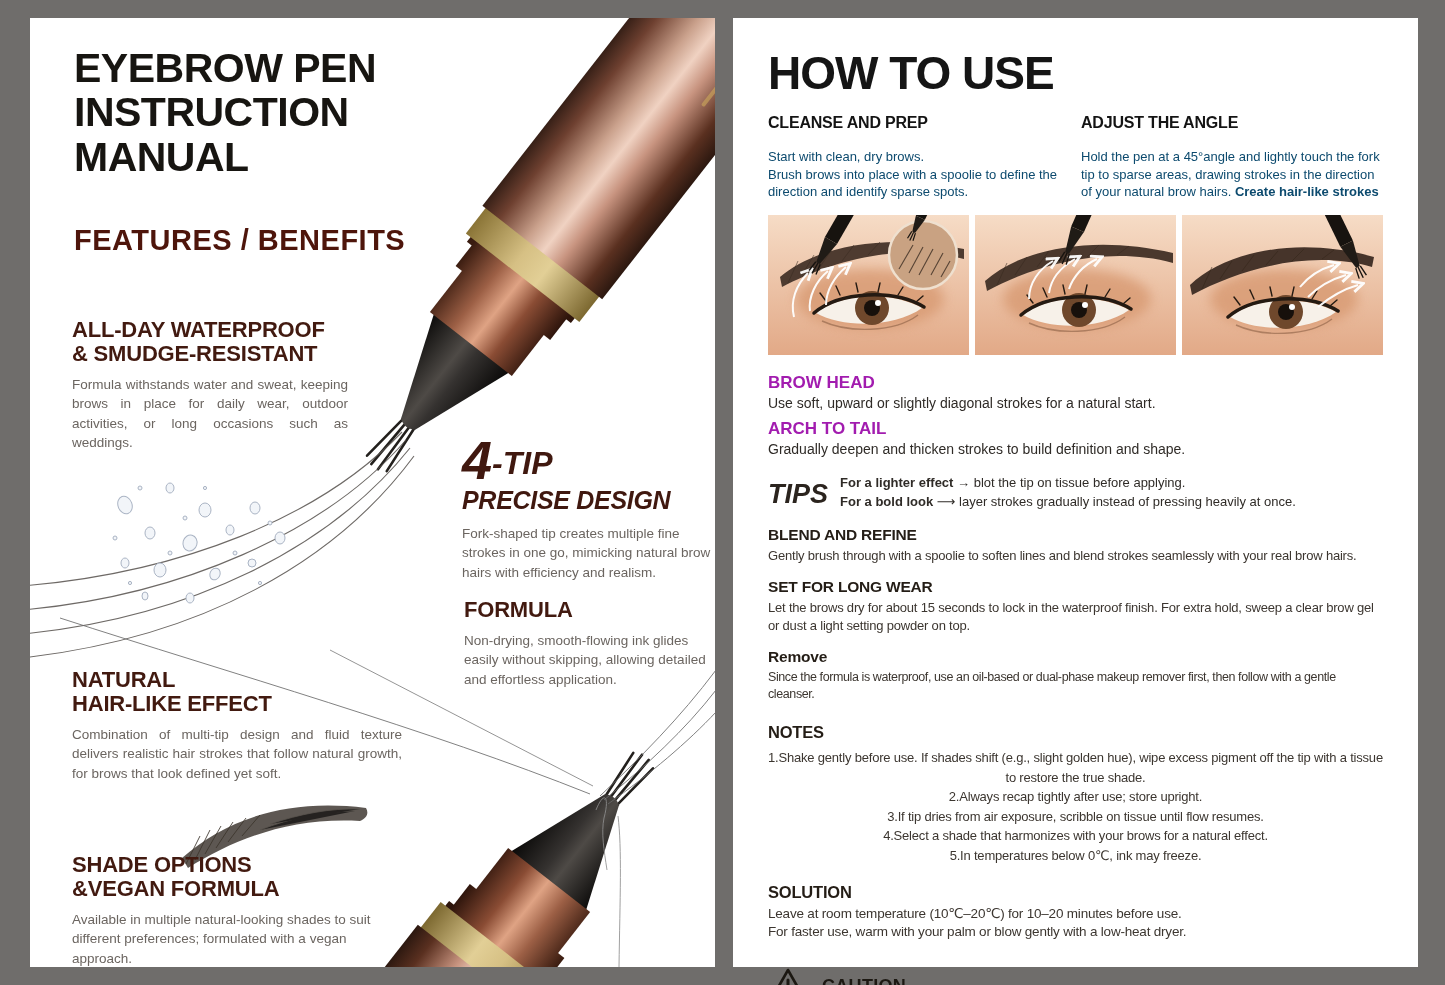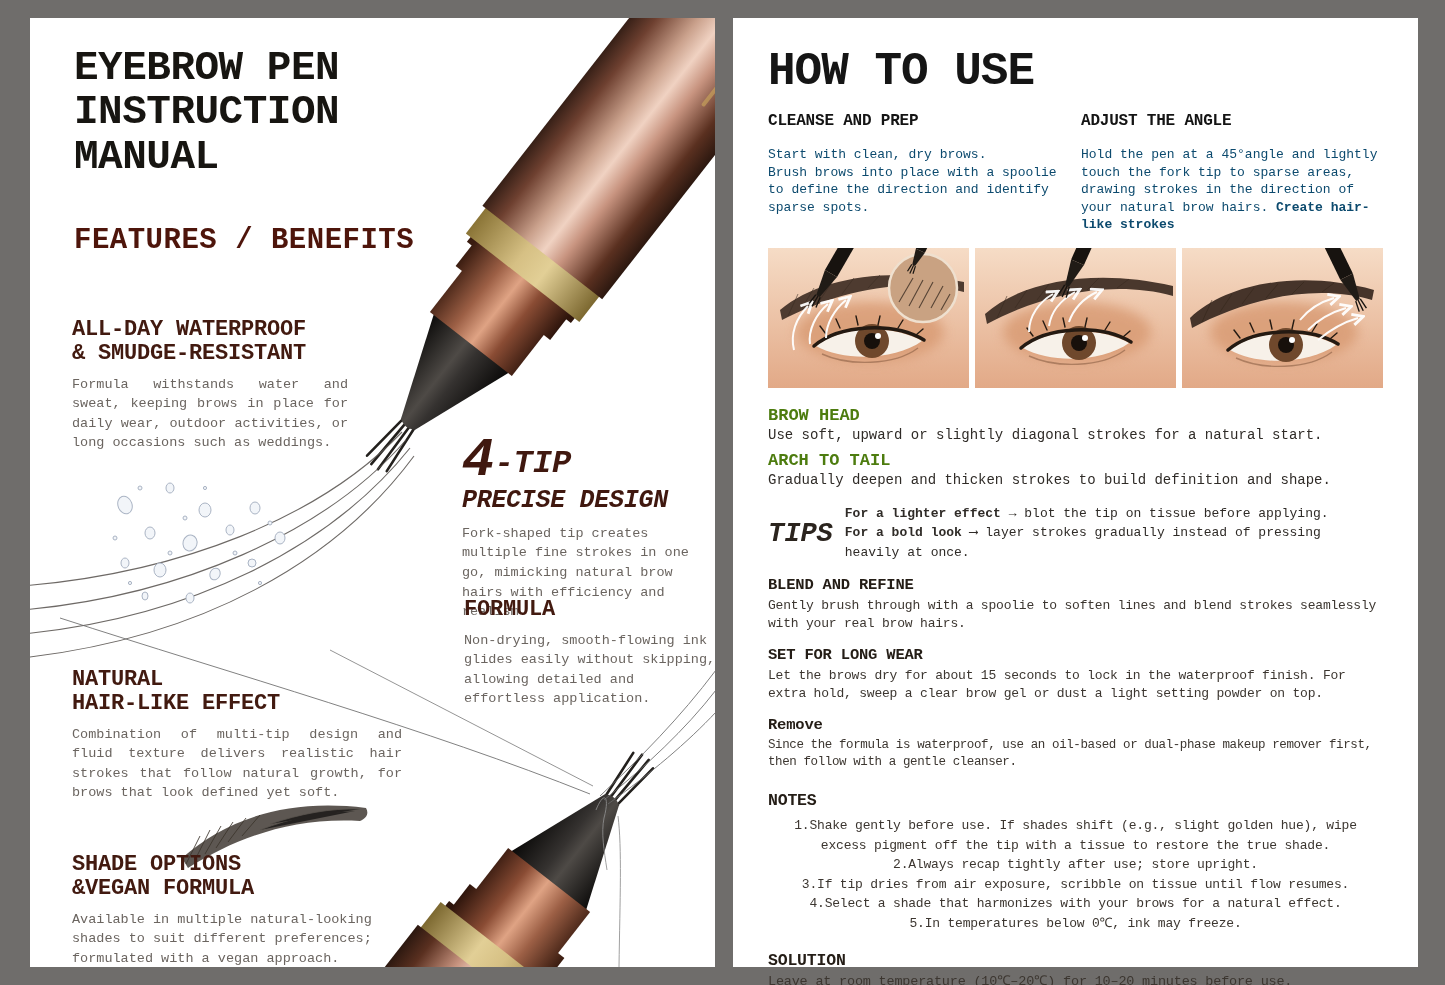--- a/index.html
+++ b/index.html
@@ -1,18 +1,18 @@
 <!DOCTYPE html>
 <html><head>
 <meta charset="utf-8">
 <style>
   * { margin:0; padding:0; box-sizing:border-box; }
   html,body { width:1445px; height:985px; overflow:hidden; }
   body { background:#6f6d6b; font-family:"Liberation Sans","DejaVu Sans",sans-serif; }
-  .canvas { position:absolute; inset:0;font-family:Liberation Mono, monospace; }
+  .canvas { position:absolute; inset:0; }
   .page { position:absolute; top:18px; height:949px; width:685px; background:#ffffff; }
   .page-left  { left:30px; }
   .page-right { left:733px; }
 
   
   .art { position:absolute; inset:0; width:685px; height:949px; }
   .lp-title { position:absolute; left:44px; top:28px; font-size:41px; font-weight:800;
               color:#171511; line-height:1.08; letter-spacing:-0.5px; }
   .lp-subtitle { position:absolute; left:44px; top:206px; font-size:29px; font-weight:800;
                  color:#4e150b; letter-spacing:0.5px; }
@@ -34,21 +34,21 @@
   .page-right { padding:28px 35px 0 35px; color:#3a3631; }
   .rp-title { font-size:46px; font-weight:800; color:#151515; letter-spacing:-1px; }
   .rp-cols { display:flex; gap:18px; margin-top:14px; }
   .rp-col1 { width:295px; }
   .rp-col2 { flex:1; }
   .rp-h  { font-size:16px; font-weight:800; color:#141414; letter-spacing:-0.2px; }
   .rp-p  { font-size:13px; line-height:1.35; margin-top:16px; color:#0c4a6e; }
   .photos { display:flex; gap:6px; margin-top:14px; height:140px; }
   .photo { width:205px; height:140px; overflow:hidden; }
   .stroke-sec { margin-top:18px; }
-  .stroke-h { font-size:17px; font-weight:800; color:#4d7c0f; }
+  .stroke-h { font-size:17px; font-weight:800; color:#a21caf; }
   .stroke-p { font-size:14px; color:#2f2b27; margin-top:2px; }
   .tips-row { display:flex; gap:12px; margin-top:16px; align-items:center; }
   .tips-label { font-size:27px; font-weight:800; font-style:italic; color:#2b241e; line-height:1; padding-top:4px; }
   .tips-lines { font-size:13px; line-height:1.5; color:#2f2b27; }
   .tips-lines b { font-weight:800; }
   .sec { margin-top:14px; }
   .sec-h { font-size:15.5px; font-weight:800; color:#241d16; letter-spacing:-0.2px; }
   .sec-p { font-size:13px; line-height:1.35; color:#3c3630; margin-top:3px; letter-spacing:-0.2px; }
   .sec-p.tight { font-size:12.5px; letter-spacing:-0.4px; }
   .notes { margin-top:20px; }

